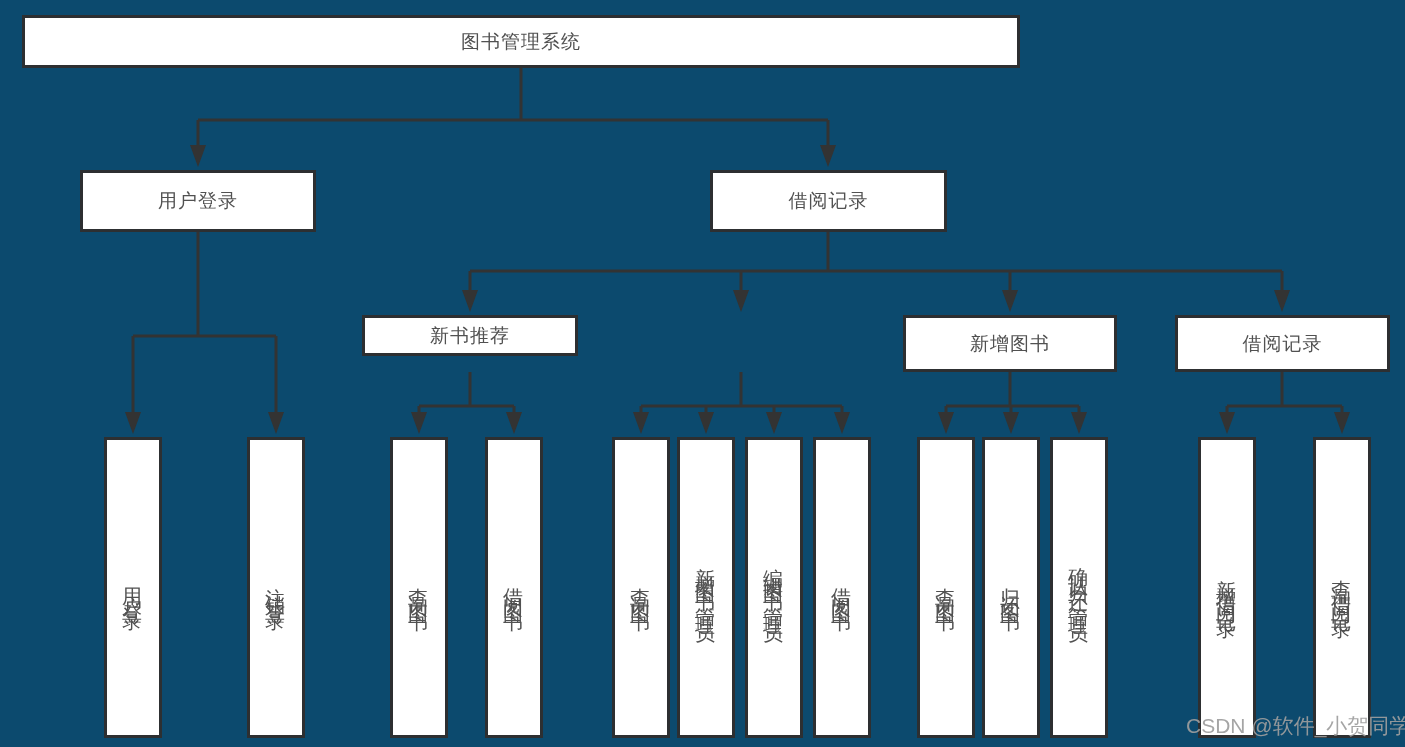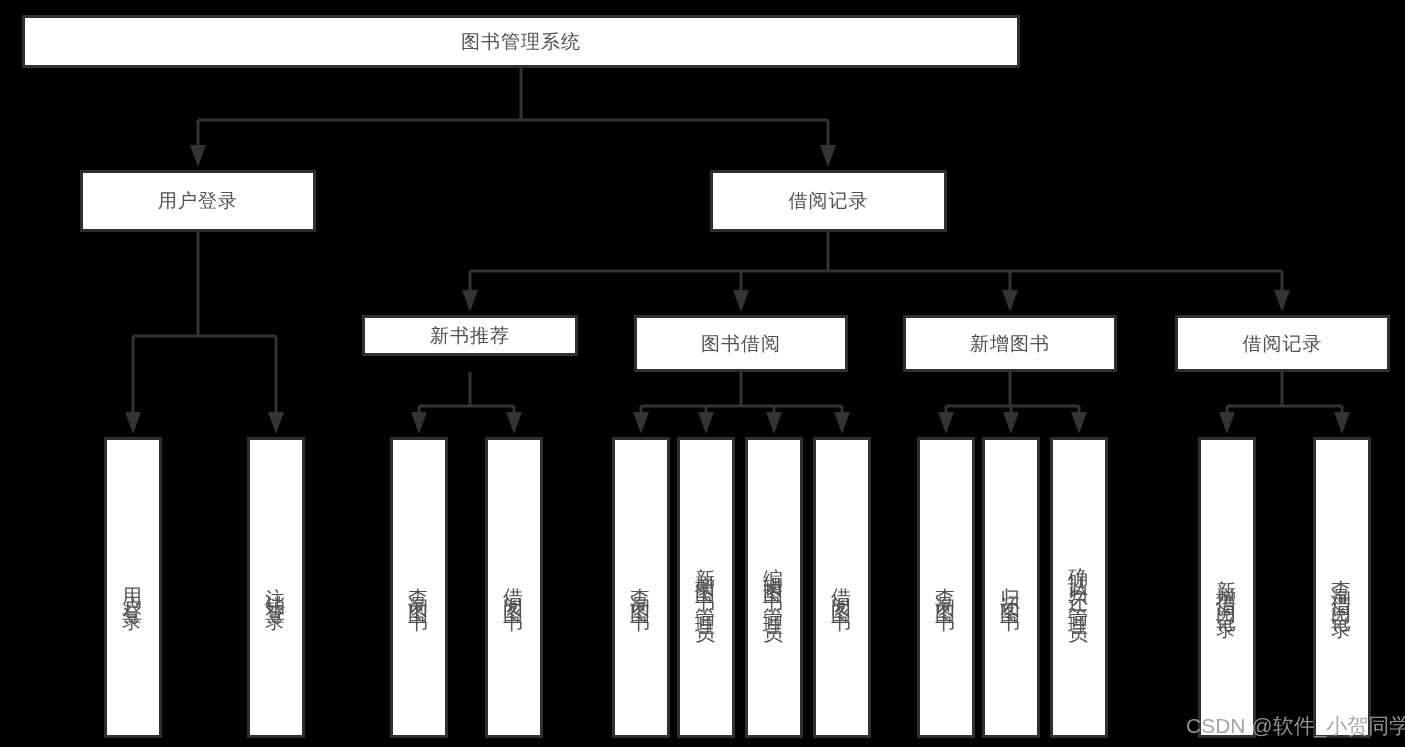--- a/index.html
+++ b/index.html
@@ -5,21 +5,21 @@
   html, body {
     margin: 0;
     padding: 0;
     background: #ffffff;
     font-family: "Liberation Sans", "DejaVu Sans", sans-serif;
   }
   .canvas {
     position: relative;
     width: 1405px;
     height: 747px;
-    background: #000000;
+    background: #0c4a6e;
     overflow: hidden;
   }
   .connectors {
     position: absolute;
     left: 0;
     top: 0;
     z-index: 1;
   }
   .box {
     position: absolute;
@@ -127,23 +127,20 @@
   <div class="box n-login">
     <span class="hlabel">用户登录</span>
   </div>
   <div class="box n-mgmt">
     <span class="hlabel">借阅记录</span>
   </div>
 
   <div class="box n-g0">
     <span class="hlabel">新书推荐</span>
   </div>
-  <div class="box n-g1">
-    <span class="hlabel">图书借阅</span>
-  </div>
   <div class="box n-g2">
     <span class="hlabel">新增图书</span>
   </div>
   <div class="box n-g3">
     <span class="hlabel">借阅记录</span>
   </div>
 
   <div class="box leaf n-l0">
     <span class="vlabel">用户登录</span>
   </div>

